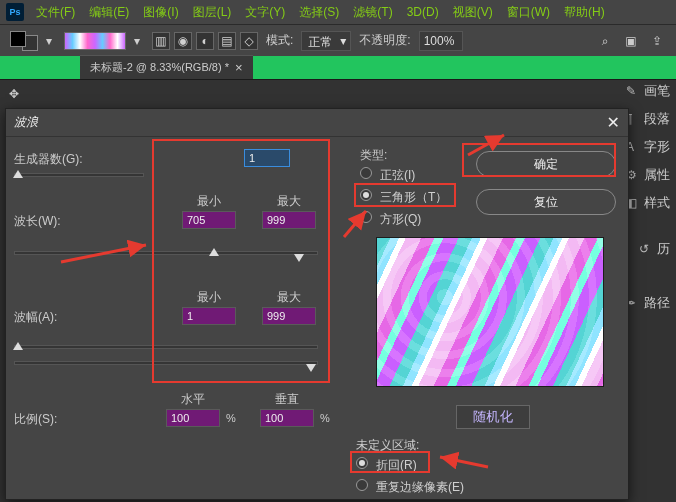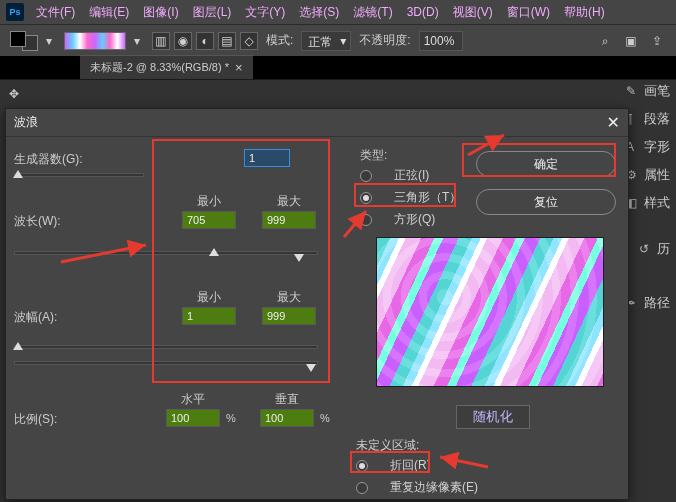--- a/index.html
+++ b/index.html
@@ -1,70 +1,70 @@
 <!DOCTYPE html>
 <html><head>
 <meta charset="utf-8">
 <style>
   * { box-sizing: border-box; margin: 0; padding: 0; font-family: "Microsoft YaHei", Arial, sans-serif; }
   body { background: #323232; color: #d0d0d0; font-size: 12px; width: 676px; height: 502px; overflow: hidden; position: relative; }
 
   
   .menubar { background: #454545; height: 24px; display: flex; align-items: center; padding: 0 6px; gap: 2px; }
   .menubar .ps-icon { width: 18px; height: 18px; background: #001e36; color: #31a8ff; display: flex; align-items: center; justify-content: center; font-size: 9px; font-weight: bold; border-radius: 2px; margin-right: 4px; }
-  .menubar .menu-item { padding: 3px 6px; color: #f0abfc; cursor: pointer; }
+  .menubar .menu-item { padding: 3px 6px; color: #84cc16; cursor: pointer; }
 
   
   .optionsbar { background: #454545; height: 32px; border-top: 1px solid #2a2a2a; display: flex; align-items: center; padding: 0 10px; gap: 8px; }
   .swatch-pair { display: flex; position: relative; width: 28px; height: 20px; }
   .swatch-front { position: absolute; width: 16px; height: 16px; background: #000; border: 1px solid #888; top: 0; left: 0; }
   .swatch-back { position: absolute; width: 16px; height: 16px; background: #333; border: 1px solid #888; bottom: 0; right: 0; }
   .swatch-gradient { width: 62px; height: 18px; background: linear-gradient(90deg,#c6f,#6cf,#fff,#f6c,#c6f,#6cf,#f6c,#fff,#c6f); border: 1px solid #666; }
   .dropdown-arrow{ width:10px; display:inline-block; }
   .opt-icons { display:flex; gap:4px; }
   .opt-icon { width:18px; height:18px; border:1px solid #666; background:#333; display:flex; align-items:center; justify-content:center; }
   .opt-label { color:#ccc; }
   .opt-select { background:#3a3a3a; border:1px solid #555; color:#ddd; padding:2px 18px 2px 6px; height:20px; position:relative;text-align:center; }
   .opt-field { background:#3a3a3a; border:1px solid #555; color:#ddd; padding:2px 4px; width:44px; height:20px; text-align:left; }
   .optionsbar .spacer { flex:1; }
   .share-icon, .search-icon, .panel-icon { width:18px; height:18px; color:#ccc; display:flex; align-items:center; justify-content:center; }
 
   
-  .tabbar { background:#000000; height:24px; display:flex; align-items:flex-end; padding-left:80px; border-bottom:1px solid #1a1a1a; }
+  .tabbar { background:#22c55e; height:24px; display:flex; align-items:flex-end; padding-left:80px; border-bottom:1px solid #1a1a1a; }
   .doc-tab { background:#383838; padding:4px 10px; color:#ccc; border-top:1px solid #555; font-size:11px; display:flex; gap:6px; align-items:center;}
   .doc-tab .close{font-size:13px;}
 
   
   .lefttools { position:absolute; left:4px; top:84px; display:flex; flex-direction:column; gap:8px; }
   .lefttool { width:20px; height:20px; color:#ccc; display:flex; align-items:center; justify-content:center; }
 
   
   .rightpanel { position:absolute; right:2px; top:80px; width:52px; display:flex; flex-direction:column; gap:6px; }
   .rp-item { display:flex; align-items:center; gap:4px; justify-content:flex-end; padding:2px 4px;}
   .rp-icon { width:14px; height:14px; color:#bbb; }
   .rp-label { font-size:13px; color:#ccc; }
 
   
   .dialog { position:absolute; left:5px; top:108px; width:624px; height:392px; background:#454545; border:1px solid #222; box-shadow:0 4px 12px rgba(0,0,0,.6); }
   .dialog-titlebar { height:28px; background:#454545; display:flex; align-items:center; padding:0 8px; color:#eee; border-bottom:1px solid #333; }
-  .dialog-titlebar .title{flex:1;}
+  .dialog-titlebar .title{flex:1;font-style:italic;}
   .dialog-titlebar .close-x{font-size:16px; cursor:pointer;}
 
   .dialog-body { position:relative; padding:10px 14px; height:calc(100% - 28px); }
 
   .lbl { color:#ccc; font-size:12px; }
-  .numinput { background:#4d7c0f; border:1px solid #5a5a5a; color:#eee; padding:2px 4px; width:54px; height:18px; font-size:11px; }
+  .numinput { background:#701a75; border:1px solid #5a5a5a; color:#eee; padding:2px 4px; width:54px; height:18px; font-size:11px; }
   .numinput.focused { border:1px solid #3a8dde; background:#2a4a6a; }
   .slider-track { height:4px; background:#353535; border:1px solid #555; position:relative; }
   .slider-thumb { position:absolute; top:-4px; width:0; height:0; border-left:5px solid transparent; border-right:5px solid transparent; border-bottom:8px solid #ddd; transform:translateX(-5px); }
   .slider-thumb.down { border-bottom:none; border-top:8px solid #ddd; top:2px; }
 
   .col-header { text-align:center; color:#ccc; font-size:12px; }
 
-  .radio-row { display:flex; align-items:center; gap:22px; padding:2px 0;}
+  .radio-row { display:flex; align-items:flex-start; gap:8px; padding:2px 0;}
   .radio { width:12px; height:12px; border-radius:50%; border:1px solid #999; display:inline-flex; align-items:center; justify-content:center; background:#3a3a3a;}
   .radio.checked::after{content:""; width:6px; height:6px; border-radius:50%; background:#ddd;}
 
   .pill-btn { border:1px solid #888; border-radius:14px; height:26px; display:flex; align-items:center; justify-content:center; color:#eee; cursor:pointer; background:transparent; }
   .flat-btn { border:1px solid #666; background:#3d3d3d; color:#c4b5fd; height:24px; padding:0 16px; cursor:pointer; }
 
   .preview { width:228px; height:150px; border:1px solid #222; background:
     repeating-linear-gradient(115deg,
       #6cc 0 12px,#9df 12px 20px,#fff 20px 26px,#e7b9e7 26px 40px,#d36fd3 40px 52px,#8fd 52px 60px,#b6f 60px 74px);
     filter: saturate(1.2) contrast(1.05);

